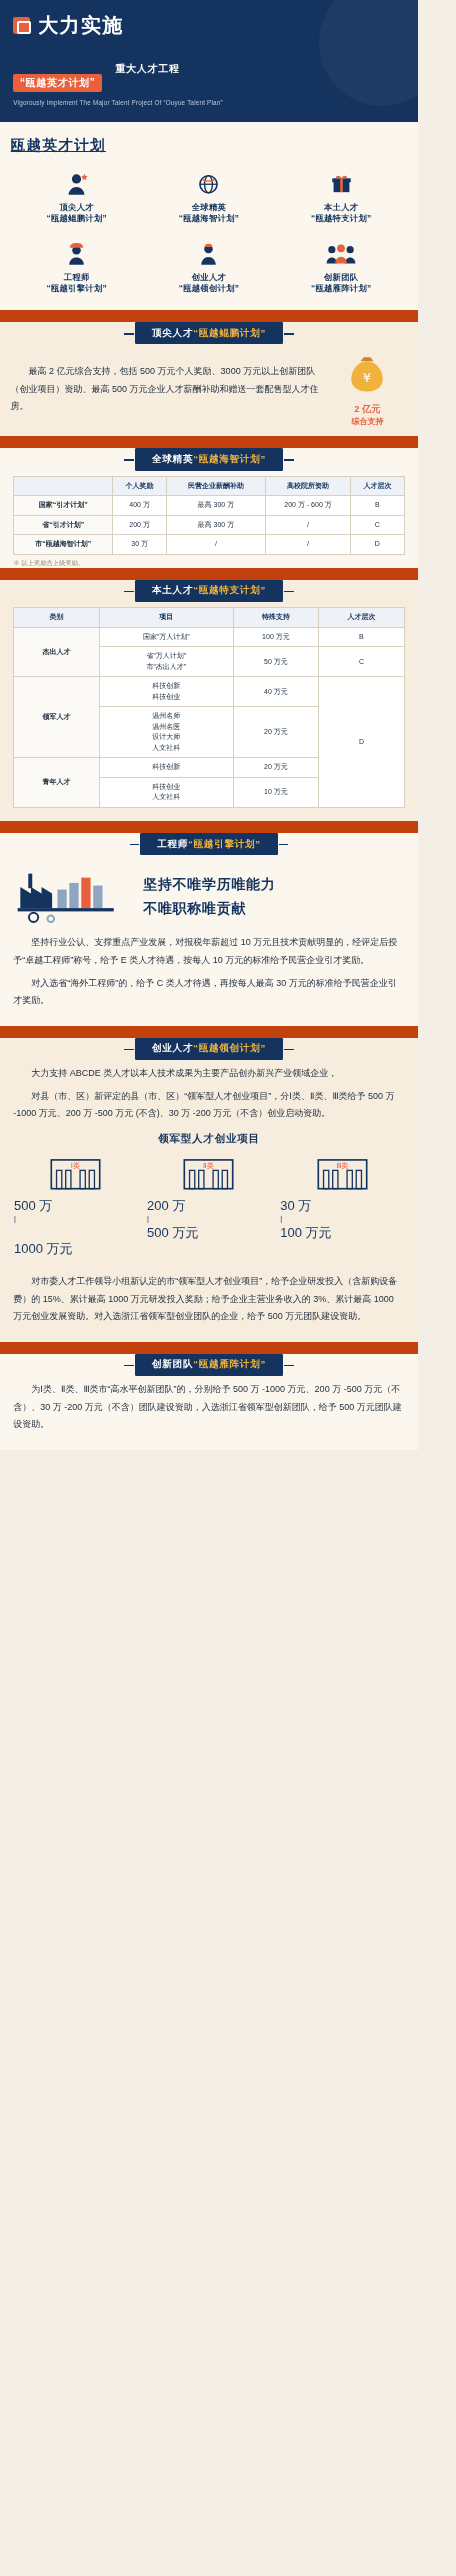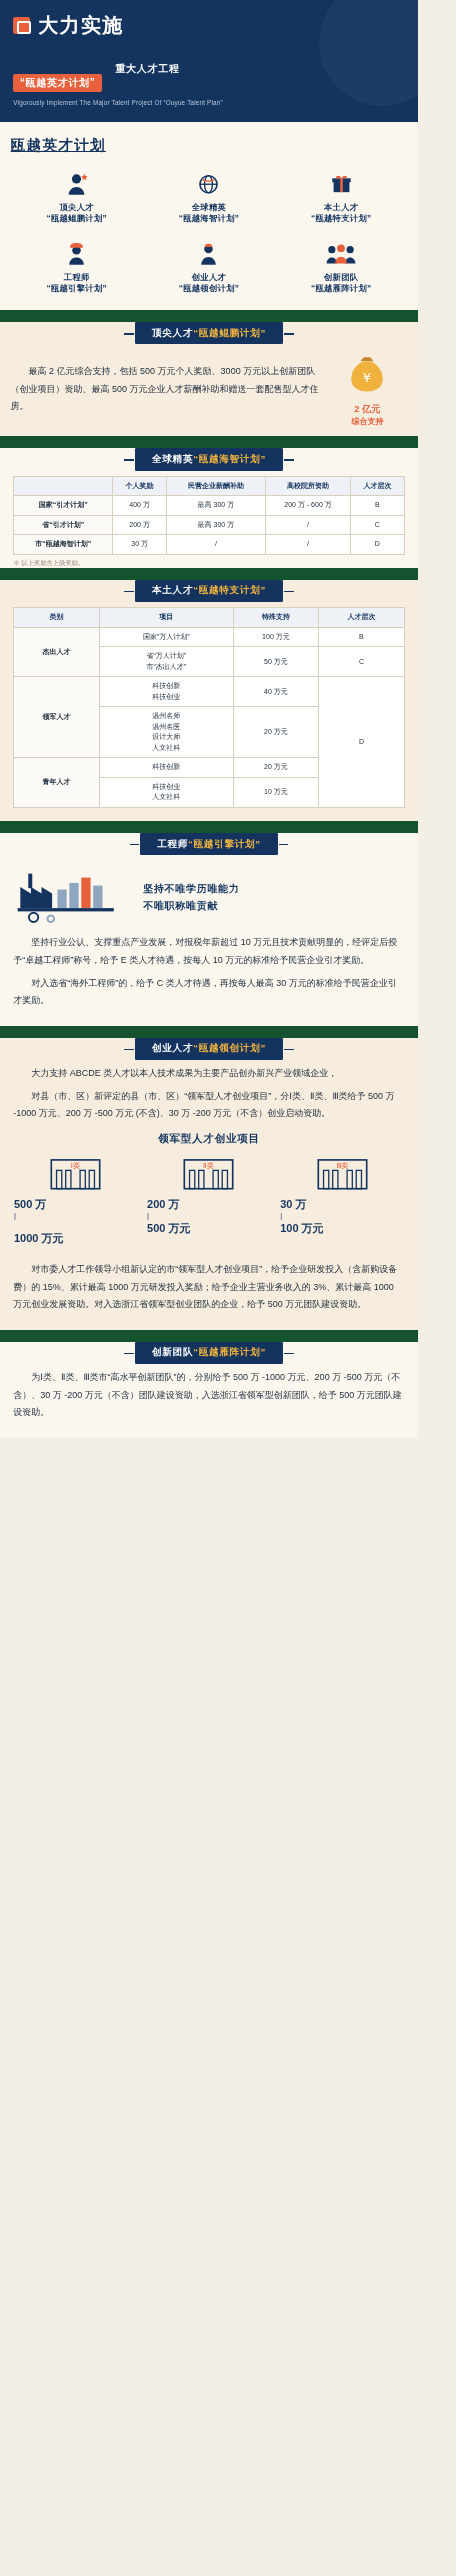--- a/index.html
+++ b/index.html
@@ -3,21 +3,21 @@
 <meta charset="utf-8">
 <style>
   * { box-sizing: border-box; }
   html, body { margin:0; padding:0; }
   body {
     width: 457px;
     font-family: "Liberation Sans", sans-serif;
     background: #f4efe6;
     color: #1a2b4a;
   }
-  .page { width:418px; position:relative; background:#14532d; }
+  .page { width:418px; position:relative; background:#c2410c; }
 
   
   .header {
     background:#14345f;
     padding: 12px 13.3px 14.6px 13.3px;
     position:relative;
     overflow:hidden;
   }
   .header:after{
     content:"";
@@ -99,31 +99,31 @@
     border:0.7px solid #d8cfc0; padding:4px 2px; text-align:center; line-height:1.5;
   }
   table.tbl thead th{
     background:#eef2f7; color:#14345f; font-weight:bold; font-size:7px;
   }
   .tbl .rowhead{ background:#fbfaf6; font-weight:bold; }
   .note { font-size:6.3px; color:#8a7e6c; margin:4px 0 1.3px 0; }
 
   
   .eng-head { display:flex; align-items:center; gap:6.6px; padding:6.6px 10.6px 2.7px 10.6px; }
-  .eng-slogan{ font-size:10px; font-weight:bold; color:#14345f; line-height:1.7; letter-spacing:0.7px;}
+  .eng-slogan{ font-size:14px; font-weight:bold; color:#14345f; line-height:1.7; letter-spacing:0.7px;}
 
   
   .cards-title{
     text-align:center; font-size:10.6px; font-weight:bold; color:#14345f;
     letter-spacing:0.7px; margin:9.3px 0 4px 0;
   }
   .cards{ display:flex; justify-content:space-around; padding:4px 9.3px 9.3px 9.3px; }
   .card{ width:31%; }
   .card .fac{ height:36px; display:flex; align-items:flex-end; justify-content:center;}
-  .card .amt{ font-size:11px; font-weight:bold; color:#14345f; margin-top:5.3px; line-height:1.5;}
+  .card .amt{ font-size:13px; font-weight:normal; color:#14345f; margin-top:5.3px; line-height:1.5;}
   .card .dash{ color:#14345f; font-size:7.3px; line-height:1.1;}
 
   .footer-space{ height:10.6px; }
 </style>
 </head>
 <body>
 
 <div class="page">
 
   <div class="header">
@@ -406,21 +406,21 @@
             <rect x="6" y="6" width="74" height="44" fill="none" stroke="#14345f" stroke-width="2.5"></rect>
             <rect x="14" y="22" width="8" height="28" fill="none" stroke="#14345f" stroke-width="2"></rect>
             <rect x="28" y="22" width="8" height="28" fill="none" stroke="#14345f" stroke-width="2"></rect>
             <rect x="50" y="22" width="8" height="28" fill="none" stroke="#14345f" stroke-width="2"></rect>
             <rect x="64" y="22" width="8" height="28" fill="none" stroke="#14345f" stroke-width="2"></rect>
             <text x="43" y="18" font-size="11" fill="#e8613c" text-anchor="middle" font-family="DejaVu Sans">Ⅰ类</text>
           </svg>
         </div>
         <div class="amt">500 万</div>
         <div class="dash">|</div>
-        <div class="amt" style="margin-top:10px">1000 万元</div>
+        <div class="amt" style="margin-top:16px">1000 万元</div>
       </div>
 
       <div class="card">
         <div class="fac">
           <svg width="57" height="34" viewBox="0 0 86 52">
             <rect x="6" y="6" width="74" height="44" fill="none" stroke="#14345f" stroke-width="2.5"></rect>
             <rect x="14" y="22" width="8" height="28" fill="none" stroke="#14345f" stroke-width="2"></rect>
             <rect x="28" y="22" width="8" height="28" fill="none" stroke="#14345f" stroke-width="2"></rect>
             <rect x="50" y="22" width="8" height="28" fill="none" stroke="#14345f" stroke-width="2"></rect>
             <rect x="64" y="22" width="8" height="28" fill="none" stroke="#14345f" stroke-width="2"></rect>

